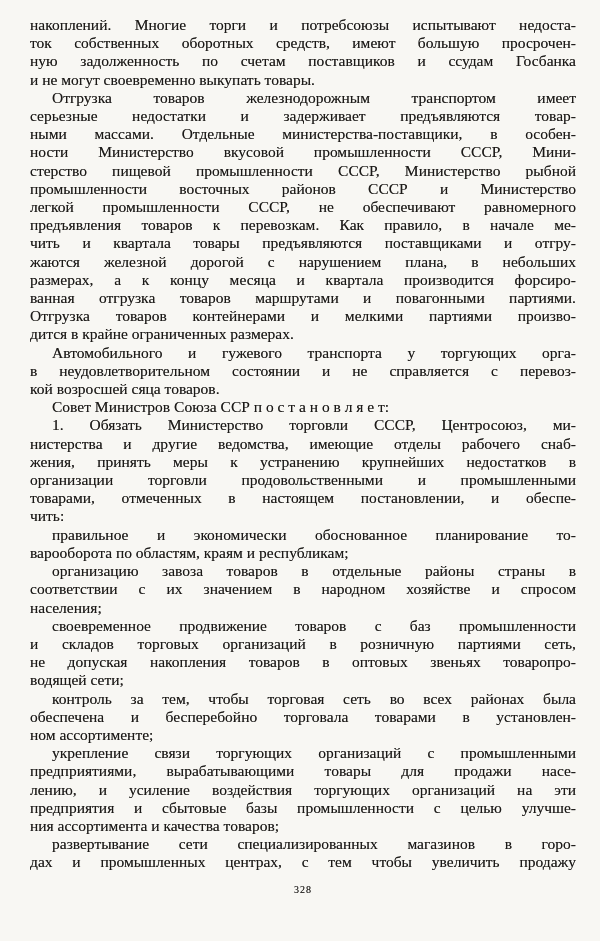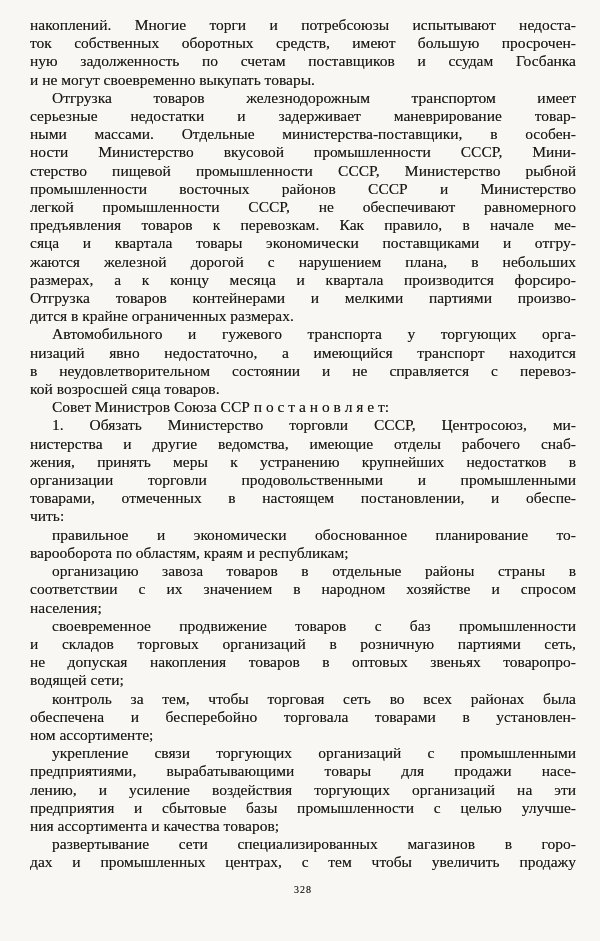--- a/index.html
+++ b/index.html
@@ -56,36 +56,36 @@
 <div class="page">
   <div class="text-block">
       <div class="paragraph">
         <div class="line">накоплений. Многие торги и потребсоюзы испытывают недоста-</div>
         <div class="line">ток собственных оборотных средств, имеют большую просрочен-</div>
         <div class="line">ную задолженность по счетам поставщиков и ссудам Госбанка</div>
         <div class="line last">и не могут своевременно выкупать товары.</div>
       </div>
       <div class="paragraph">
         <div class="line indent">Отгрузка товаров железнодорожным транспортом имеет</div>
-        <div class="line">серьезные недостатки и задерживает маневрирование товар-</div>
+        <div class="line">серьезные недостатки и задерживает предъявляются товар-</div>
         <div class="line">ными массами. Отдельные министерства-поставщики, в особен-</div>
         <div class="line">ности Министерство вкусовой промышленности СССР, Мини-</div>
         <div class="line">стерство пищевой промышленности СССР, Министерство рыбной</div>
         <div class="line">промышленности восточных районов СССР и Министерство</div>
         <div class="line">легкой промышленности СССР, не обеспечивают равномерного</div>
         <div class="line">предъявления товаров к перевозкам. Как правило, в начале ме-</div>
-        <div class="line">сяца и квартала товары экономически поставщиками и отгру-</div>
+        <div class="line">чить и квартала товары предъявляются поставщиками и отгру-</div>
         <div class="line">жаются железной дорогой с нарушением плана, в небольших</div>
         <div class="line">размерах, а к концу месяца и квартала производится форсиро-</div>
+        <div class="line">ванная отгрузка товаров маршрутами и повагонными партиями.</div>
         <div class="line">Отгрузка товаров контейнерами и мелкими партиями произво-</div>
         <div class="line last">дится в крайне ограниченных размерах.</div>
       </div>
       <div class="paragraph">
         <div class="line indent">Автомобильного и гужевого транспорта у торгующих орга-</div>
-        <div class="line">низаций явно недостаточно, а имеющийся транспорт находится</div>
         <div class="line">в неудовлетворительном состоянии и не справляется с перевоз-</div>
         <div class="line last">кой возросшей сяца товаров.</div>
       </div>
       <div class="paragraph">
         <div class="line indent last">Совет Министров Союза ССР п о с т а н о в л я е т:</div>
       </div>
       <div class="paragraph">
         <div class="line indent">1. Обязать Министерство торговли СССР, Центросоюз, ми-</div>
         <div class="line">нистерства и другие ведомства, имеющие отделы рабочего снаб-</div>
         <div class="line">жения, принять меры к устранению крупнейших недостатков в</div>

